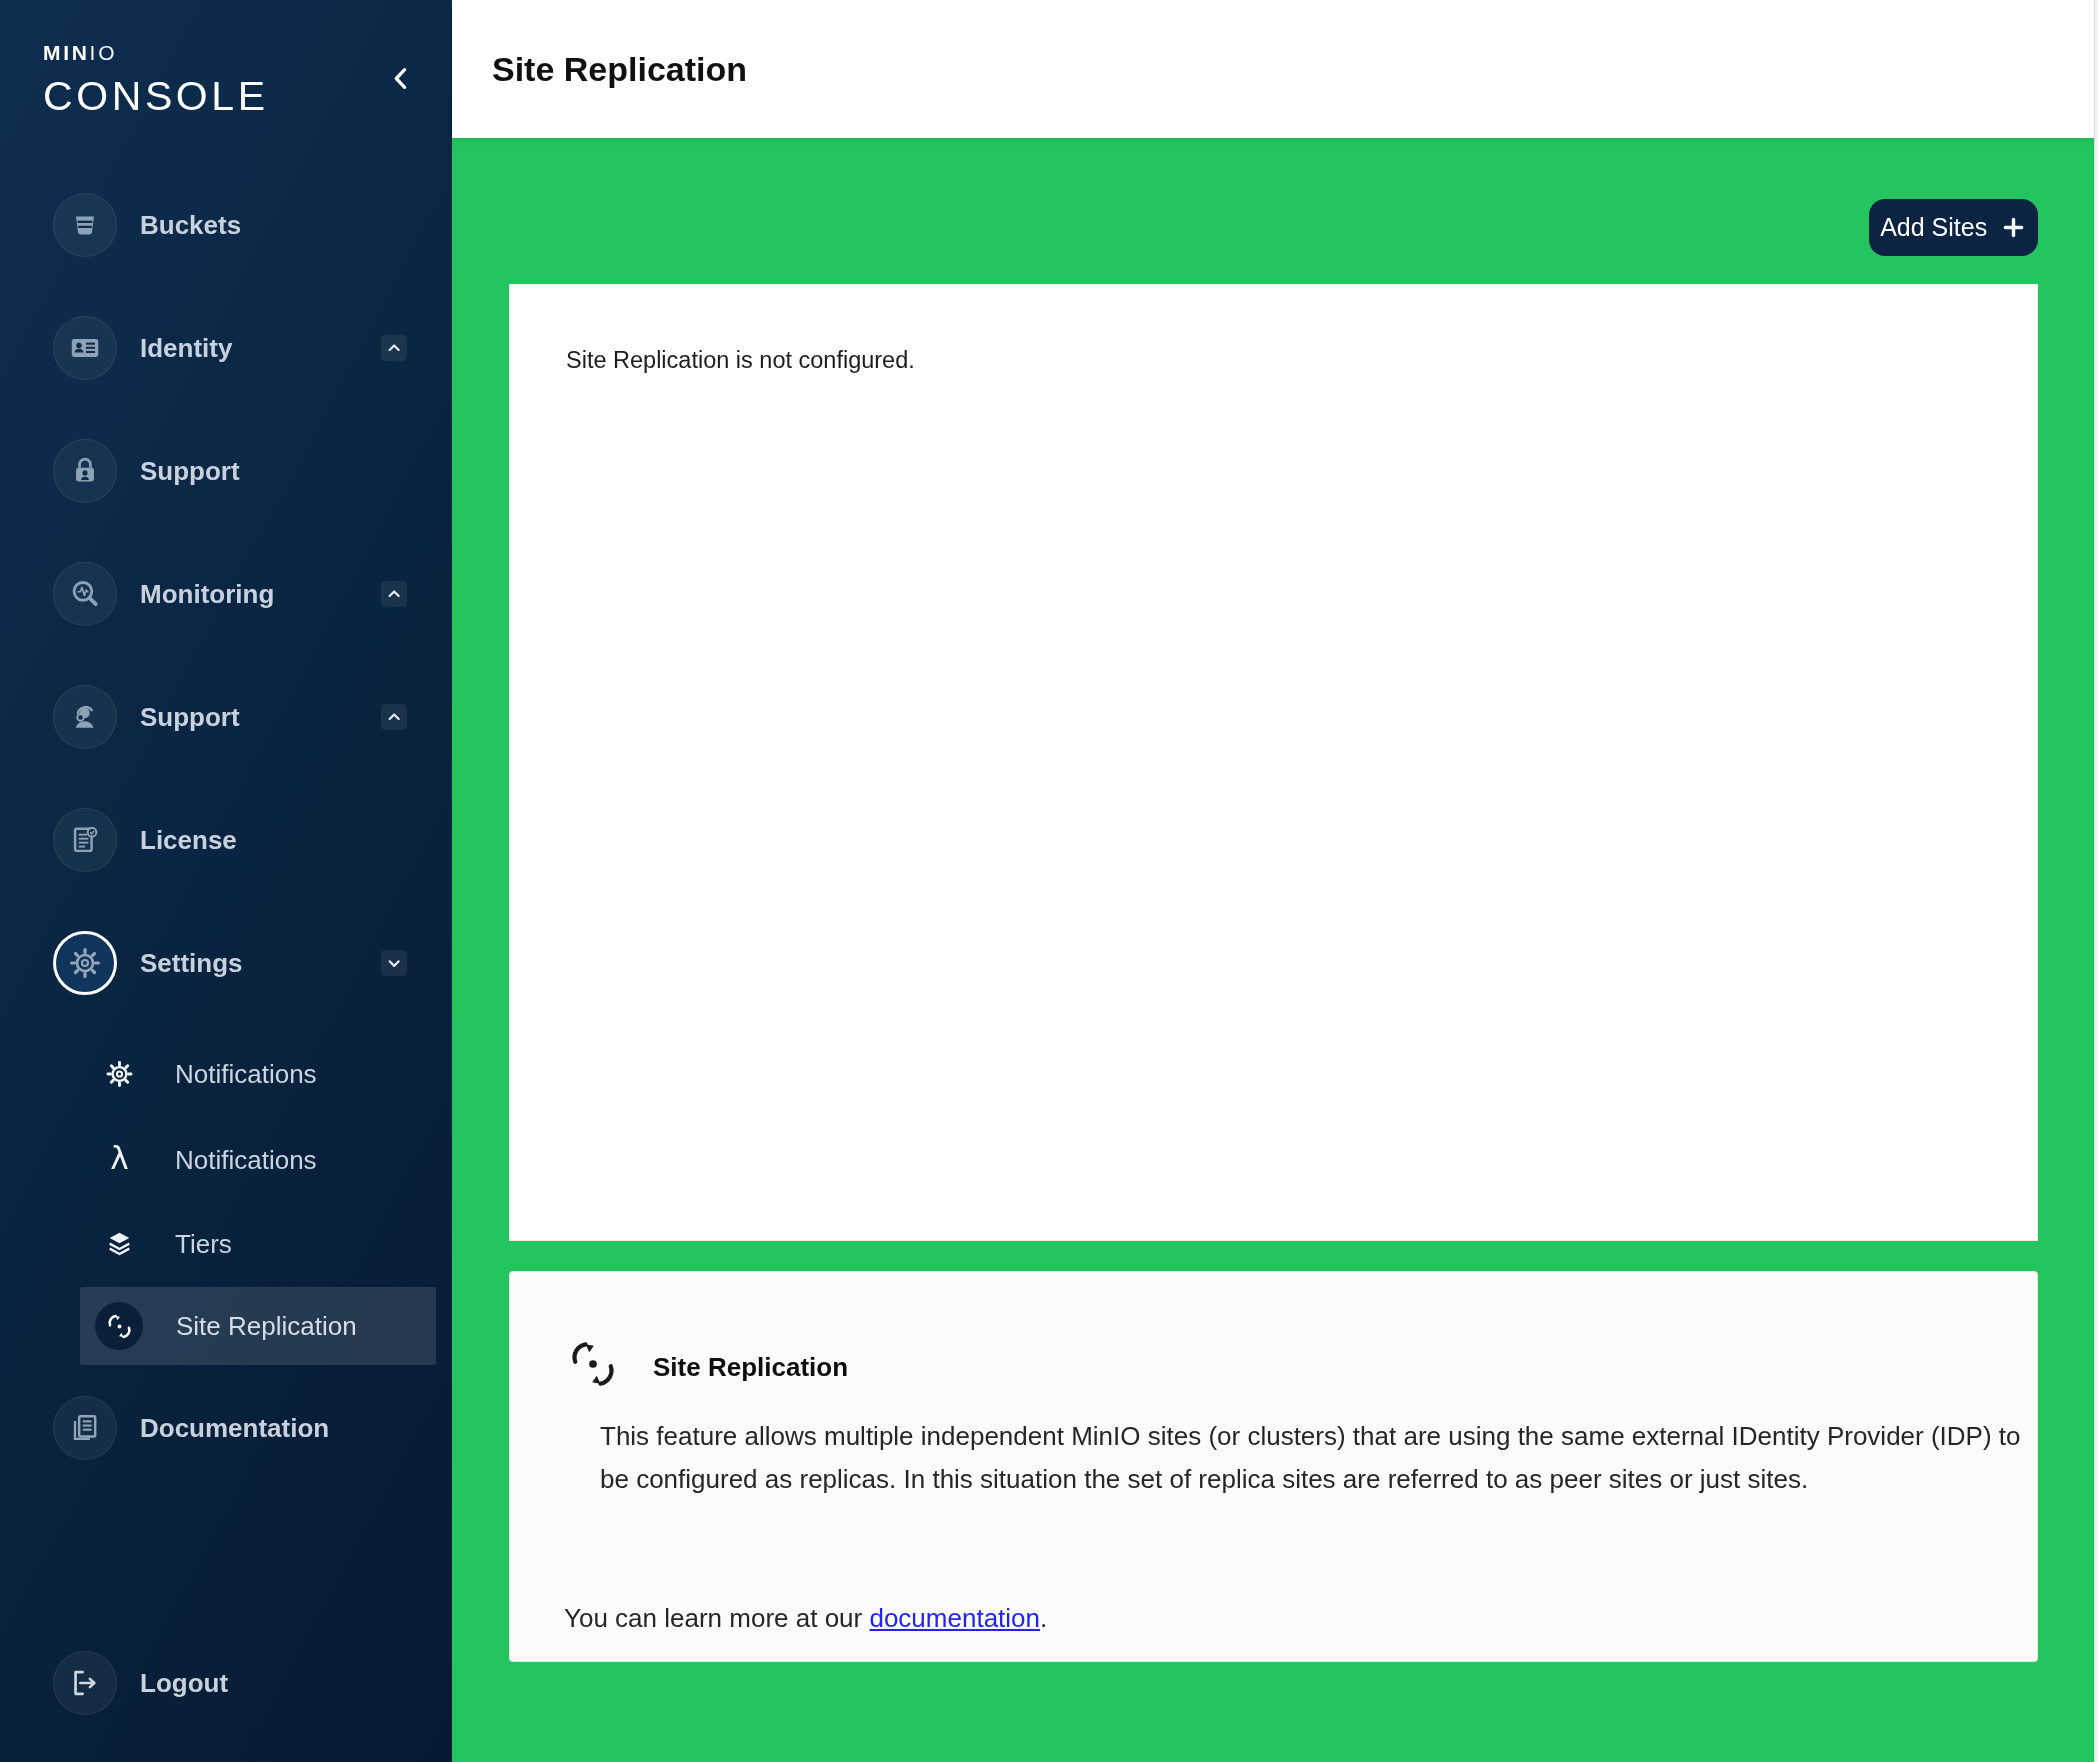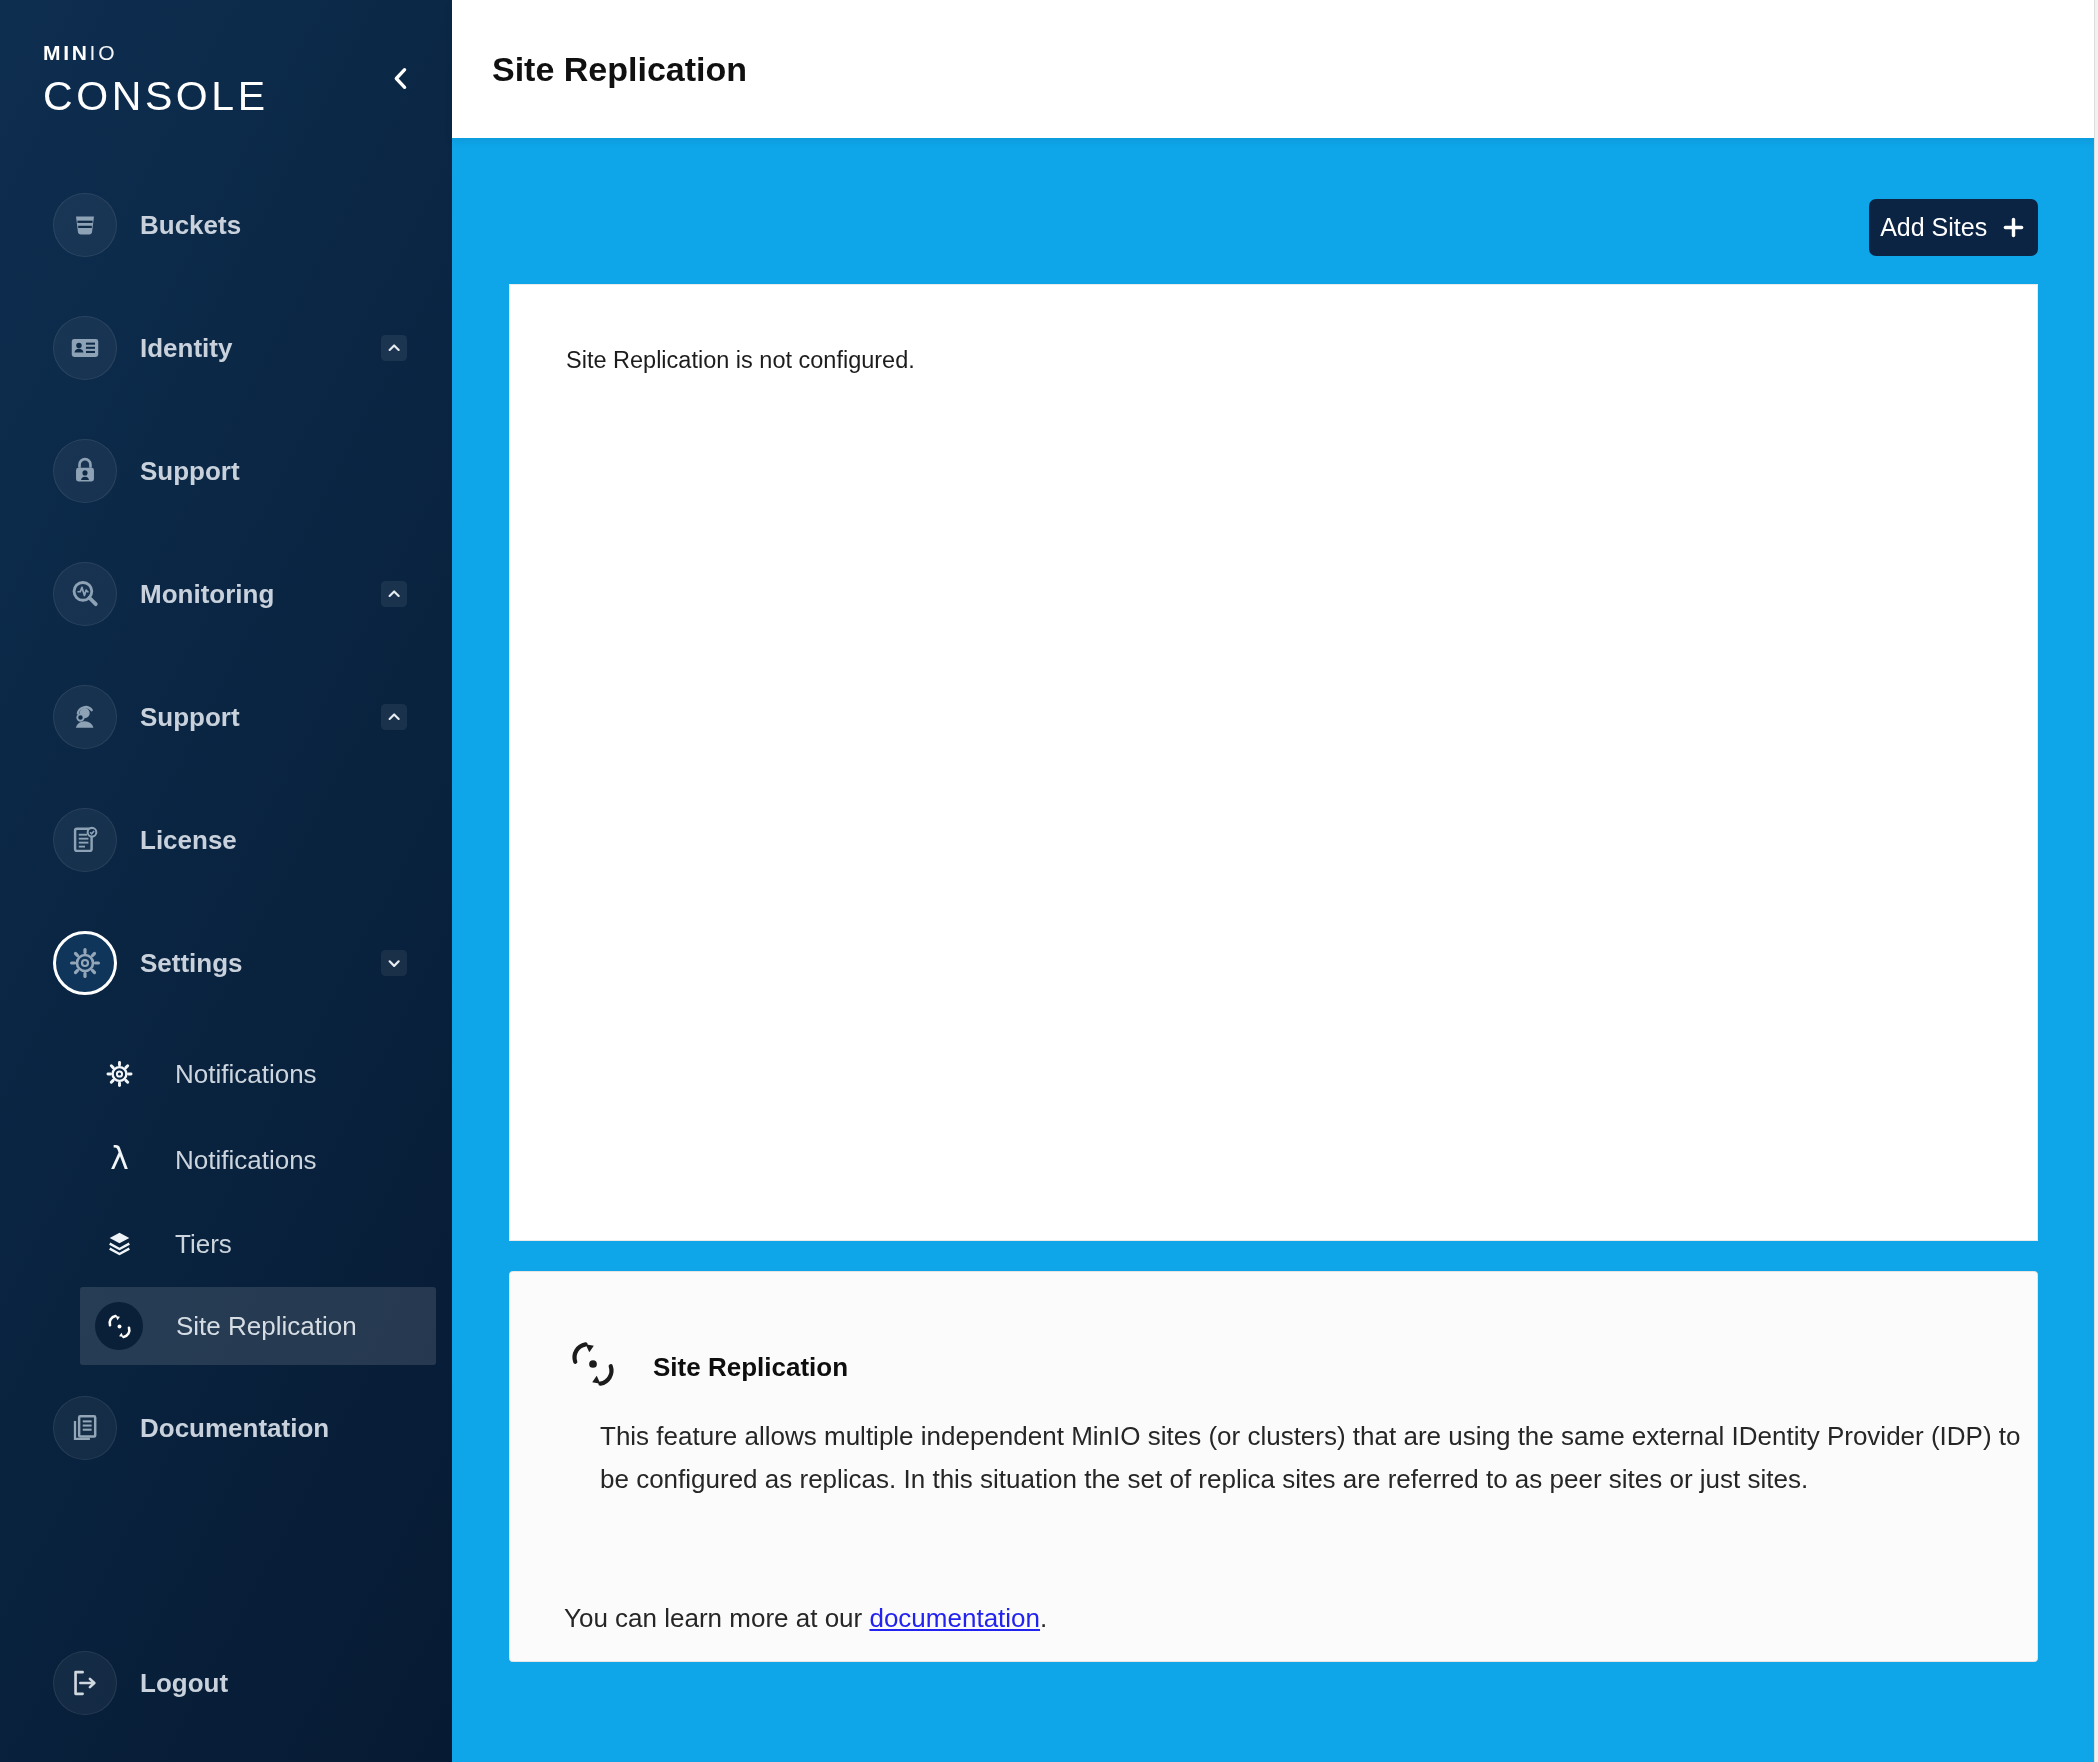--- a/index.html
+++ b/index.html
@@ -1,16 +1,16 @@
 <!DOCTYPE html>
 <html style="font-size:14.5px"><head>
 <meta charset="utf-8">
 <style>
   html,body{margin:0;padding:0;background:#fff;}
-  .app{position:relative;width:2099px;height:1762px;background:#0ea5e9;overflow:hidden;
+  .app{position:relative;width:2099px;height:1762px;background:#22c55e;overflow:hidden;
        font-family:"Liberation Sans",sans-serif;}
 
   
   .sidebar{position:absolute;left:0;top:0;width:452px;height:1762px;
     background:linear-gradient(118deg,#0e2e50 0%,#09233f 55%,#071a33 100%);}
   .brand{position:absolute;left:43px;top:42px;color:#fff;line-height:1.05;}
   .brand-top{font-size:21px;font-weight:700;letter-spacing:2.7px;}
   .brand-top .lt{font-weight:300;opacity:.95;}
   .brand-bottom{font-size:41px;font-weight:200;letter-spacing:3.6px;margin-top:11px;}
   .collapse-btn{position:absolute;left:378px;top:56px;width:47px;height:47px;
@@ -40,21 +40,21 @@
     display:flex;align-items:center;justify-content:center;}
   .sub-row.selected .sub-label{left:96px;color:#d6dde4;}
 
   
   .page-header{position:absolute;left:452px;top:0;width:1646px;height:138px;background:#ffffff;
     box-shadow:0 3.6px 8.1px rgba(0,0,0,0.07);z-index:2;}
   .page-title{position:absolute;left:40px;top:50%;transform:translateY(-50%);
     font-size:34px;font-weight:700;color:#101010;}
 
   .add-btn{position:absolute;left:1869px;top:199px;width:169px;height:57px;
-    background:#0c2444;border:none;border-radius:7px;color:#fff;font-size:25px;
+    background:#0c2444;border:none;border-radius:16px;color:#fff;font-size:25px;
     display:flex;align-items:center;justify-content:center;gap:12.7px;cursor:pointer;
     font-family:"Liberation Sans",sans-serif;z-index:3;}
 
   .panel-empty{position:absolute;left:509px;top:284px;width:1529px;height:957px;
     background:#ffffff;border:1.8px solid #eaeaea;box-sizing:border-box;}
   .empty-text{position:absolute;left:56px;top:62px;font-size:23.5px;color:#1c1c1c;}
 
   .panel-info{position:absolute;left:509px;top:1271px;width:1529px;height:391px;
     background:#fbfbfb;border:1.8px solid #e5e5e5;border-radius:3.6px;box-sizing:border-box;}
   .info-icon{position:absolute;left:54px;top:63px;width:58px;height:58px;}

